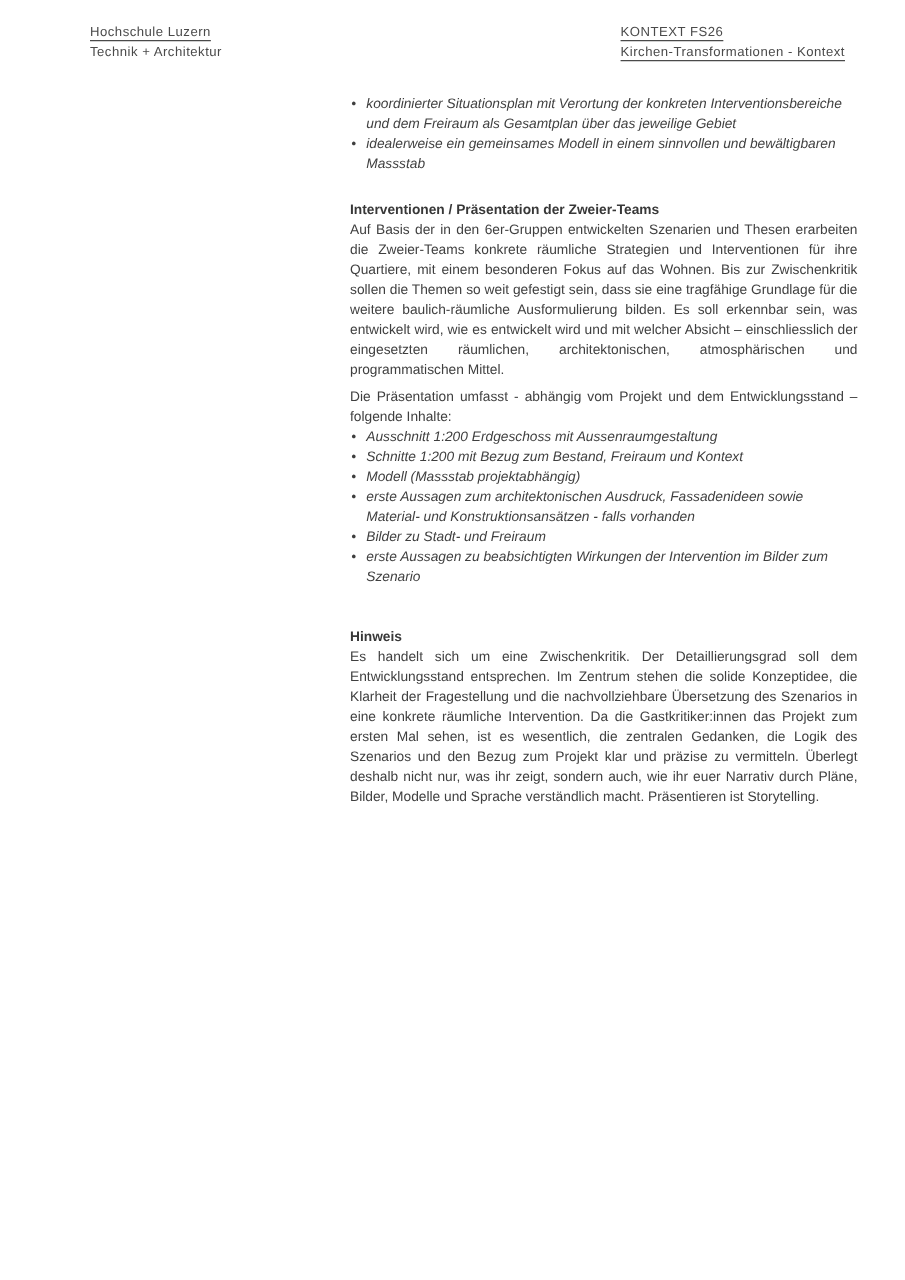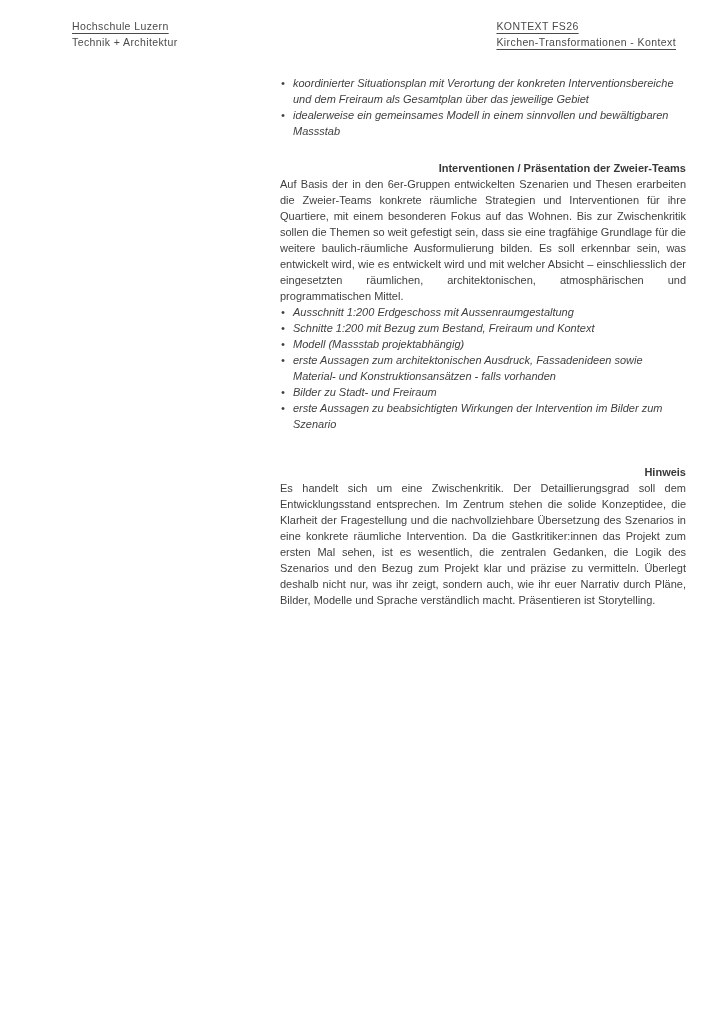--- a/index.html
+++ b/index.html
@@ -61,21 +61,20 @@
     position: absolute;
     left: 1px;
     top: 0;
   }
   h2 {
     font-size: 11px;
     line-height: 16px;
     font-weight: bold;
     color: #383838;
     margin: 0;
-    text-align: right;
   }
   h2.first-section { margin-top: 21px; }
   h2.hinweis-section { margin-top: 32px; }
   p {
     margin: 0;
   }
   .justify { text-align: justify; }
   .para-gap { margin-top: 6px; }
 </style>
 </head>
@@ -97,20 +96,21 @@
   <main class="content">
 
     <ul class="bullets">
       <li>koordinierter Situationsplan mit Verortung der konkreten Interventionsbereiche und dem Freiraum als Gesamtplan über das jeweilige Gebiet</li>
       <li>idealerweise ein gemeinsames Modell in einem sinnvollen und bewältigbaren Massstab</li>
     </ul>
 
     <h2 class="first-section">Interventionen / Präsentation der Zweier-Teams</h2>
     <p class="justify">Auf Basis der in den 6er-Gruppen entwickelten Szenarien und Thesen erarbeiten die Zweier-Teams konkrete räumliche Strategien und Interventionen für ihre Quartiere, mit einem besonderen Fokus auf das Wohnen. Bis zur Zwischenkritik sollen die Themen so weit gefestigt sein, dass sie eine tragfähige Grundlage für die weitere baulich-räumliche Ausformulierung bilden. Es soll erkennbar sein, was entwickelt wird, wie es entwickelt wird und mit welcher Absicht – einschliesslich der eingesetzten räumlichen, architektonischen, atmosphärischen und programmatischen Mittel.</p>
 
+    <p class="justify para-gap">Die Präsentation umfasst - abhängig vom Projekt und dem Entwicklungsstand – folgende Inhalte:</p>
     <ul class="bullets">
       <li>Ausschnitt 1:200 Erdgeschoss mit Aussenraumgestaltung</li>
       <li>Schnitte 1:200 mit Bezug zum Bestand, Freiraum und Kontext</li>
       <li>Modell (Massstab projektabhängig)</li>
       <li>erste Aussagen zum architektonischen Ausdruck, Fassadenideen sowie Material- und Konstruktionsansätzen - falls vorhanden</li>
       <li>Bilder zu Stadt- und Freiraum</li>
       <li>erste Aussagen zu beabsichtigten Wirkungen der Intervention im Bilder zum Szenario</li>
     </ul>
 
     <h2 class="hinweis-section">Hinweis</h2>

